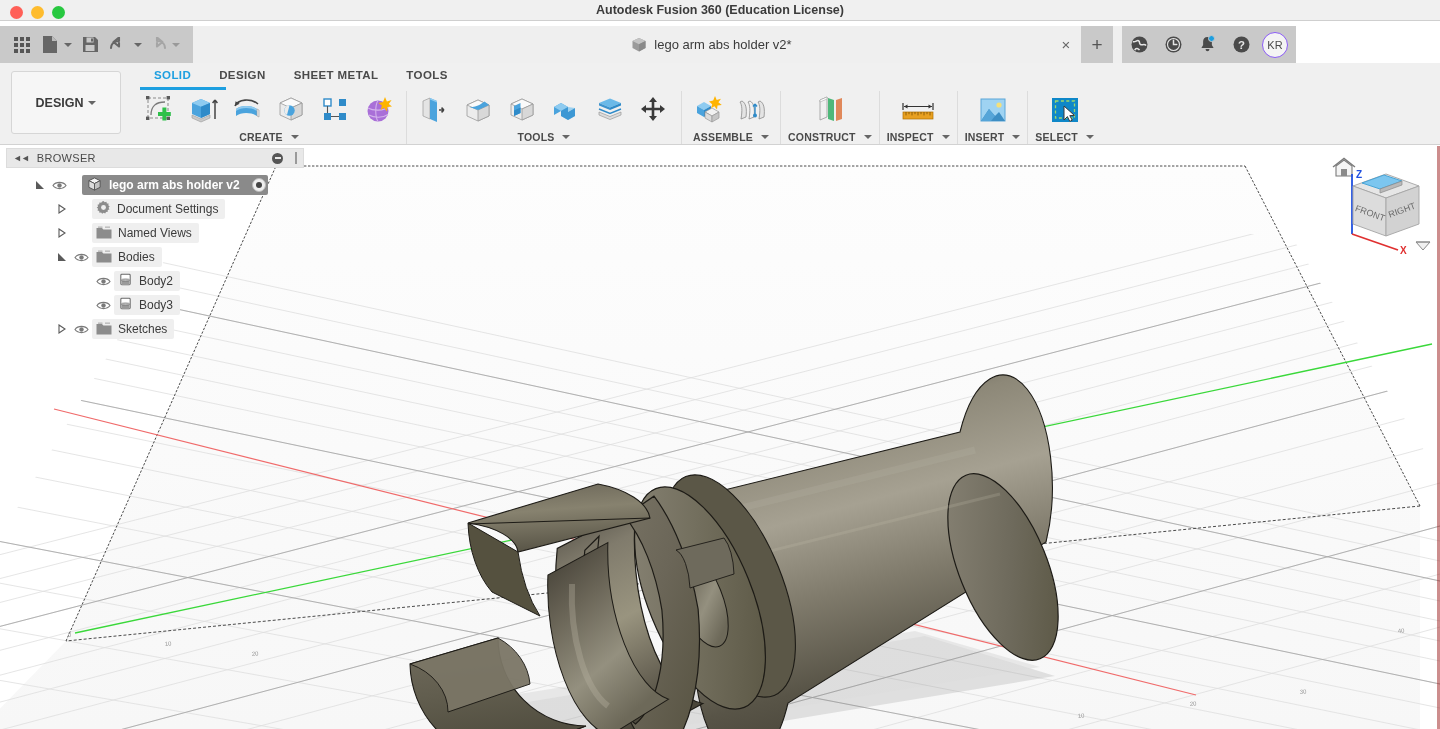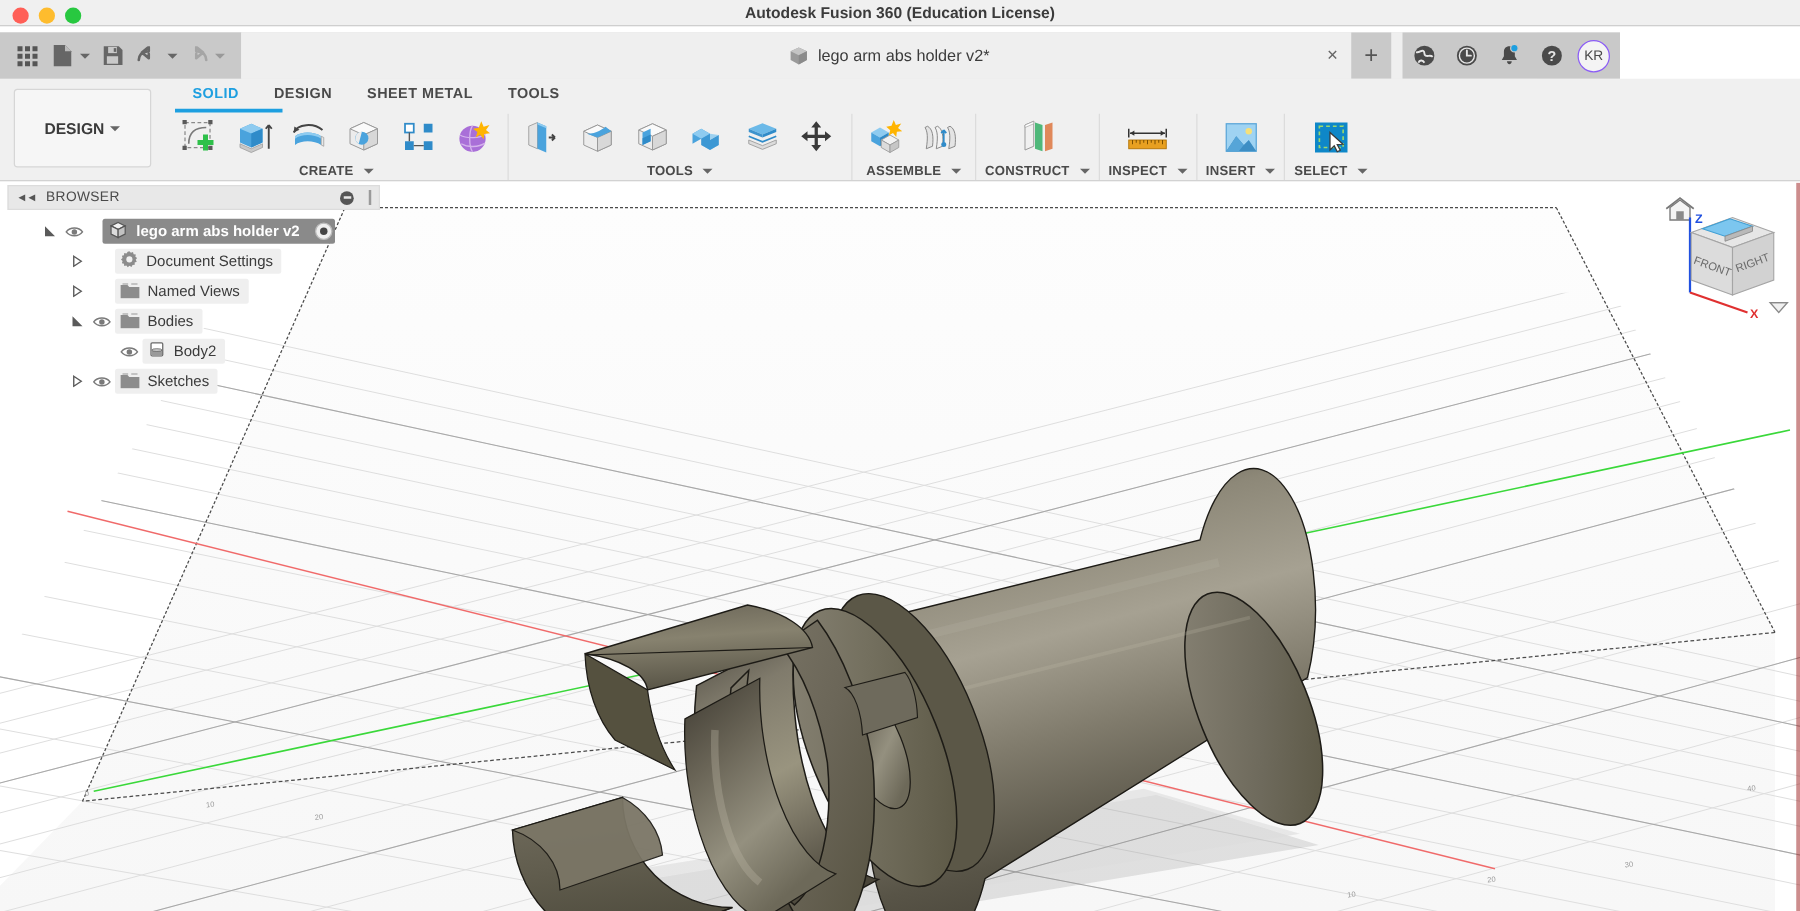--- a/index.html
+++ b/index.html
@@ -880,20 +880,39 @@
           </div>
           <div class="nodebody">
             <span><svg width="15" height="15" viewBox="0 0 16 16">
                 <rect x="3" y="2.5" width="10" height="11" rx="1" fill="#ffffff" stroke="#6a6a6a" stroke-width="1.1"></rect>
                 <path d="M3.6 8.6 h8.8 v4.2 a1 1 0 0 1 -1 1 h-6.8 a1 1 0 0 1 -1 -1 Z" fill="#9a9a9a"></path>
                 <ellipse cx="8" cy="8.6" rx="4.4" ry="1.2" fill="#c8c8c8" stroke="#6a6a6a" stroke-width=".7"></ellipse>
               </svg></span>
             <span class="nodelabel">Body2</span>
           </div>
         </div>
+        <div class="node" style="padding-left: 70px;">
+          <div style="display: flex; align-items: center;">
+            <span class="arrow"></span>
+            <span class="eye">
+              <svg width="15" height="11" viewBox="0 0 15 11">
+                <path d="M1 5.5 C4 1.4 11 1.4 14 5.5 C11 9.6 4 9.6 1 5.5 Z" fill="none" stroke="#7a7a7a" stroke-width="1.2"></path>
+                <circle cx="7.5" cy="5.5" r="2.2" fill="#7a7a7a"></circle>
+              </svg>
+            </span>
+          </div>
+          <div class="nodebody">
+            <span><svg width="15" height="15" viewBox="0 0 16 16">
+                <rect x="3" y="2.5" width="10" height="11" rx="1" fill="#ffffff" stroke="#6a6a6a" stroke-width="1.1"></rect>
+                <path d="M3.6 8.6 h8.8 v4.2 a1 1 0 0 1 -1 1 h-6.8 a1 1 0 0 1 -1 -1 Z" fill="#9a9a9a"></path>
+                <ellipse cx="8" cy="8.6" rx="4.4" ry="1.2" fill="#c8c8c8" stroke="#6a6a6a" stroke-width=".7"></ellipse>
+              </svg></span>
+            <span class="nodelabel">Body3</span>
+          </div>
+        </div>
         <div class="node" style="padding-left: 48px;">
           <div style="display: flex; align-items: center;">
             <span class="arrow">
               <svg width="10" height="10" viewBox="0 0 10 10">
                 <path d="M2 1 L8 5 L2 9 Z" fill="none" stroke="#5a5a5a" stroke-width="1.1"></path>
               </svg>
             </span>
             <span class="eye">
               <svg width="15" height="11" viewBox="0 0 15 11">
                 <path d="M1 5.5 C4 1.4 11 1.4 14 5.5 C11 9.6 4 9.6 1 5.5 Z" fill="none" stroke="#7a7a7a" stroke-width="1.2"></path>

